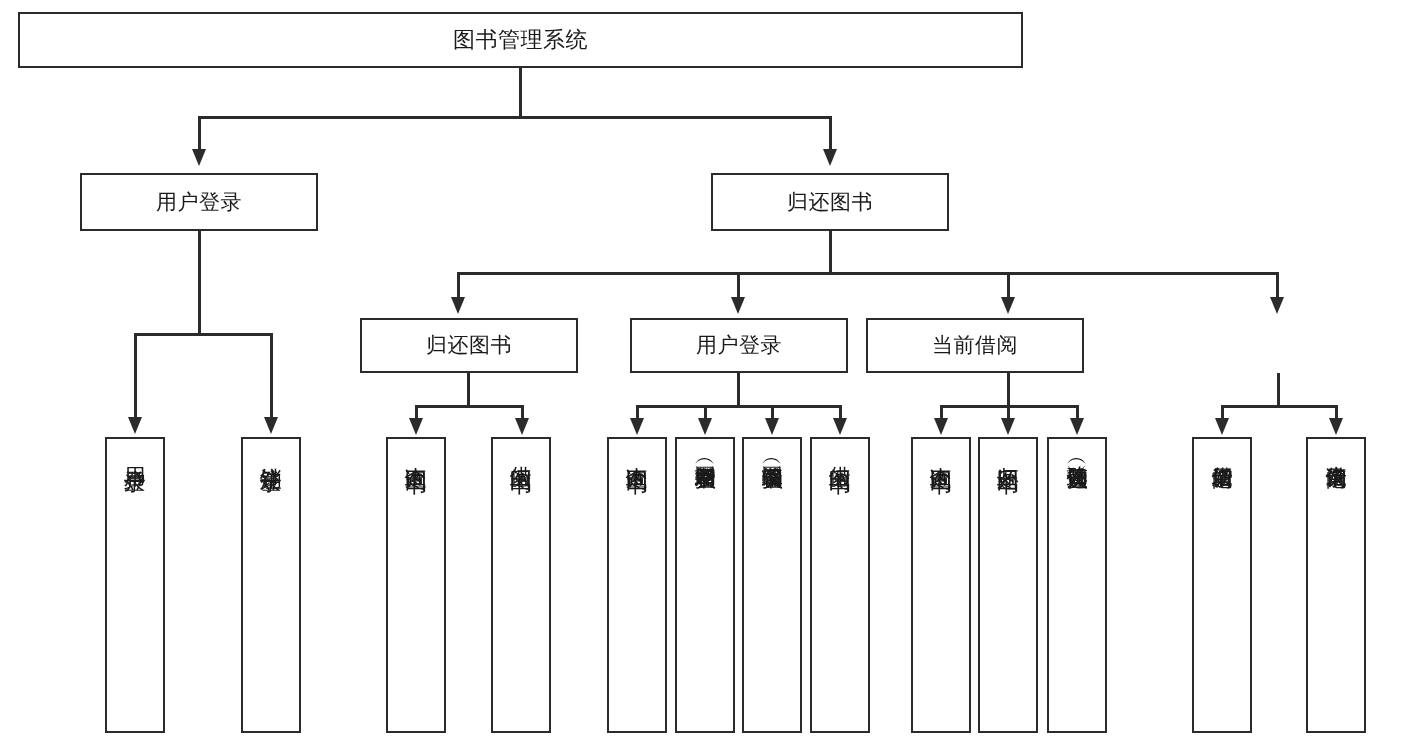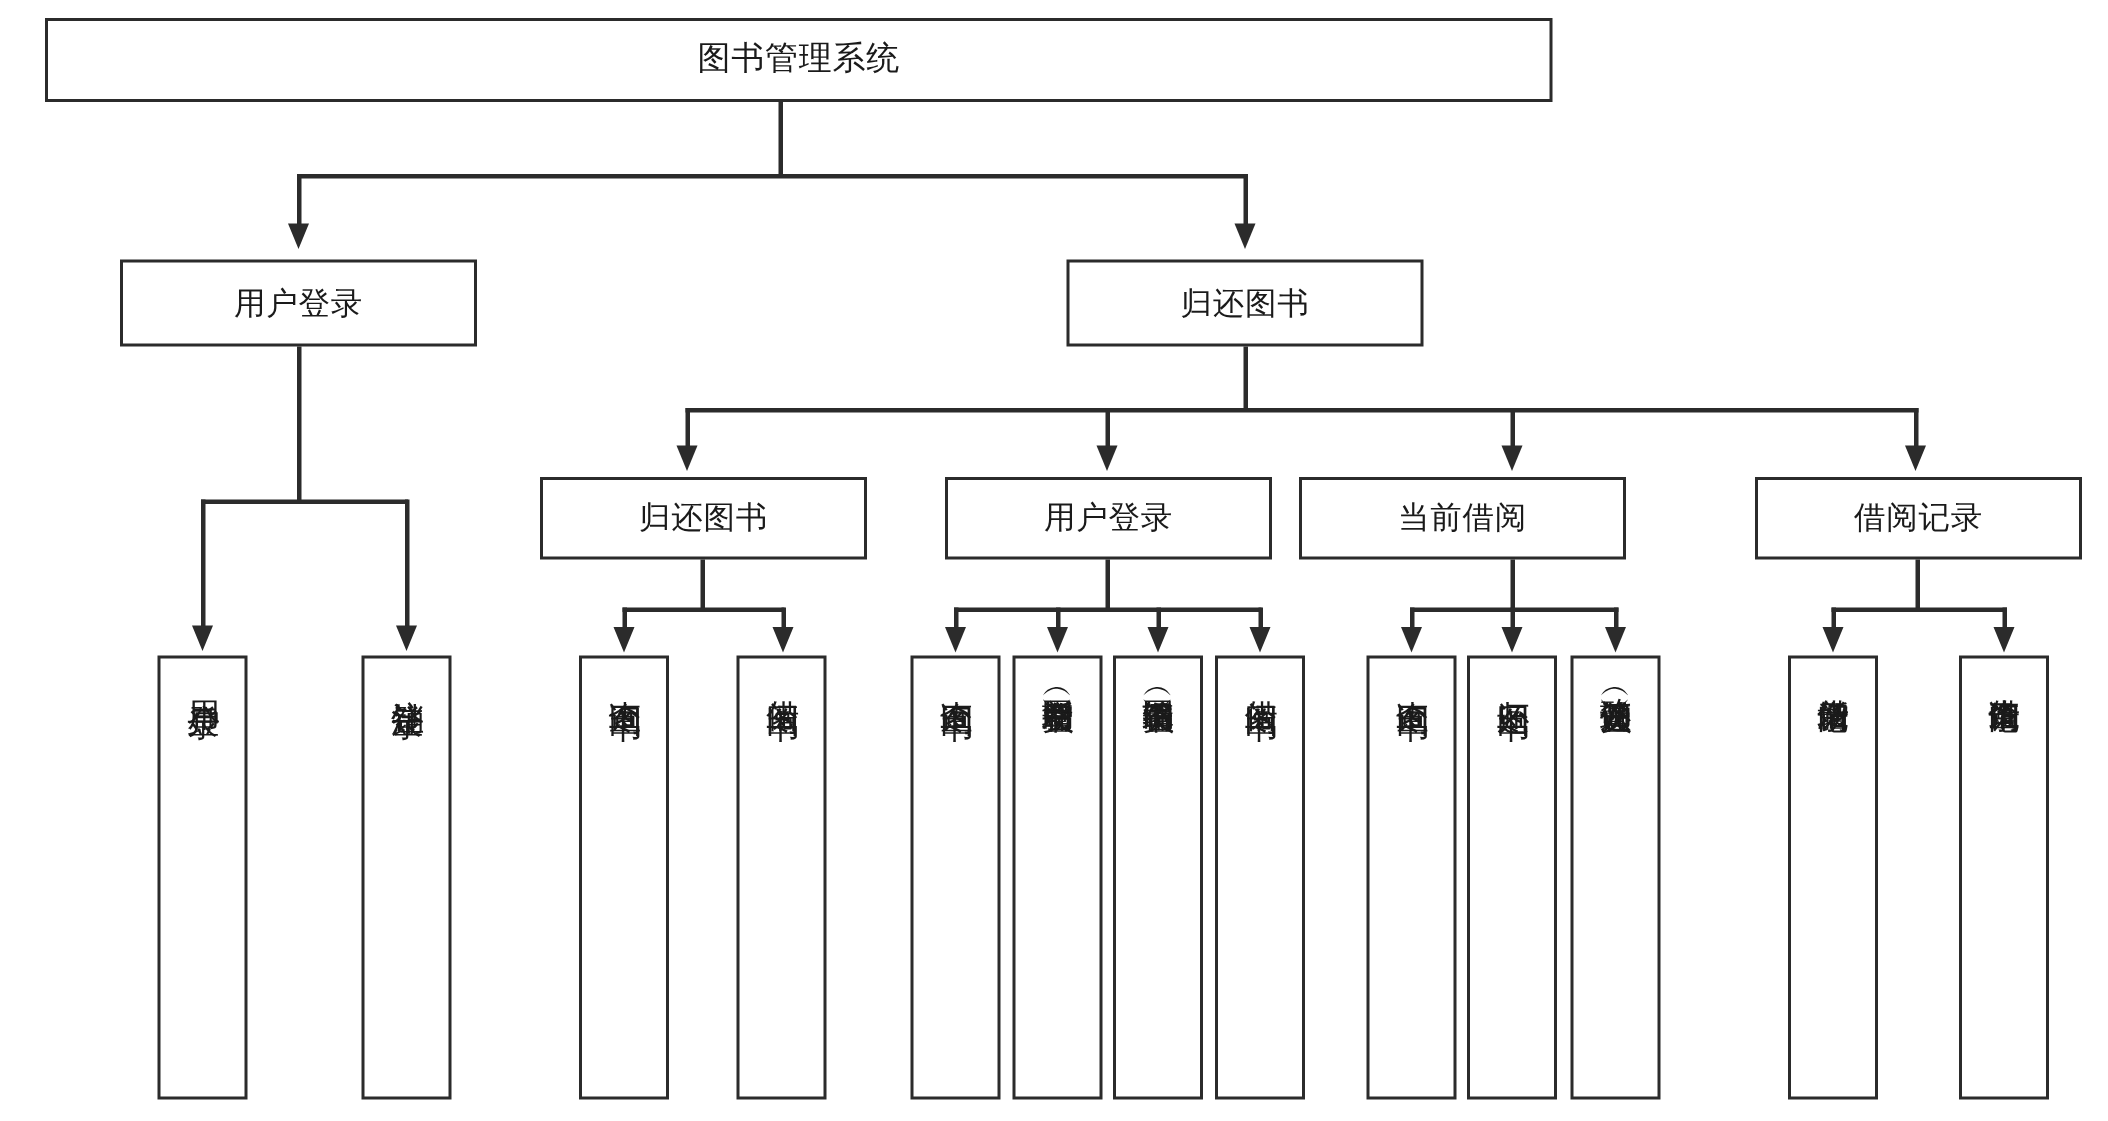--- a/index.html
+++ b/index.html
@@ -84,21 +84,21 @@
     white-space: nowrap;
     letter-spacing: 0.5px;
     pointer-events: none;
   }
 </style>
 </head>
 <body>
 
 <div id="diagram-root">
 
-  <div class="node horiz root" style="left:30px; top:12px; width:1005px; height:56px;">
+  <div class="node horiz root" style="left:18px; top:12px; width:1005px; height:56px;">
     <span class="node-label">图书管理系统</span>
   </div>
 
   <div class="conn v" style="left:519px; top:68px; height:50px;"></div>
   <div class="conn h" style="left:198px; top:116px; width:634px;"></div>
   <div class="conn v" style="left:198px; top:116px; height:35px;"></div>
   <div class="arrow" style="left:192px; top:149px;"></div>
   <div class="conn v" style="left:829px; top:116px; height:35px;"></div>
   <div class="arrow" style="left:823px; top:149px;"></div>
 
@@ -129,23 +129,20 @@
 
   <div class="node horiz" style="left:360px; top:318px; width:218px; height:55px;">
     <span class="node-label">归还图书</span>
   </div>
   <div class="node horiz" style="left:630px; top:318px; width:218px; height:55px;">
     <span class="node-label">用户登录</span>
   </div>
   <div class="node horiz" style="left:866px; top:318px; width:218px; height:55px;">
     <span class="node-label">当前借阅</span>
   </div>
-  <div class="node horiz" style="left:1170px; top:318px; width:218px; height:55px;">
-    <span class="node-label">借阅记录</span>
-  </div>
 
   <div class="conn v" style="left:467px; top:373px; height:34px;"></div>
   <div class="conn h" style="left:415px; top:405px; width:108px;"></div>
   <div class="conn v" style="left:415px; top:405px; height:15px;"></div>
   <div class="arrow" style="left:409px; top:418px;"></div>
   <div class="conn v" style="left:521px; top:405px; height:15px;"></div>
   <div class="arrow" style="left:515px; top:418px;"></div>
 
   <div class="conn v" style="left:737px; top:373px; height:34px;"></div>
   <div class="conn h" style="left:636px; top:405px; width:205px;"></div>

